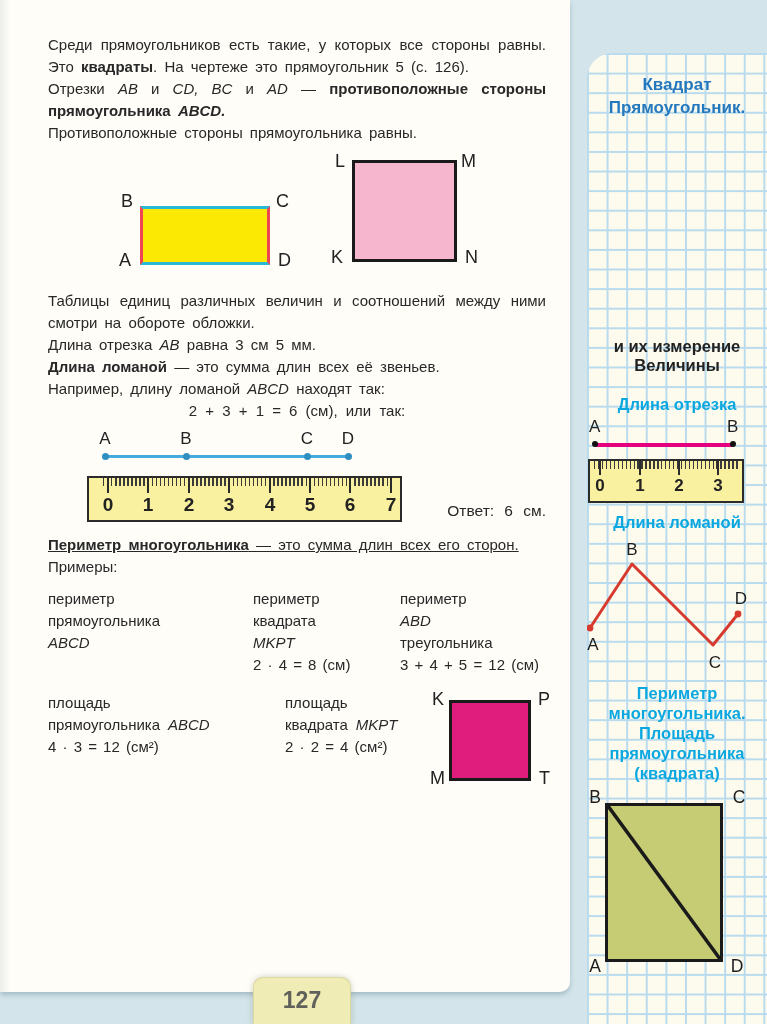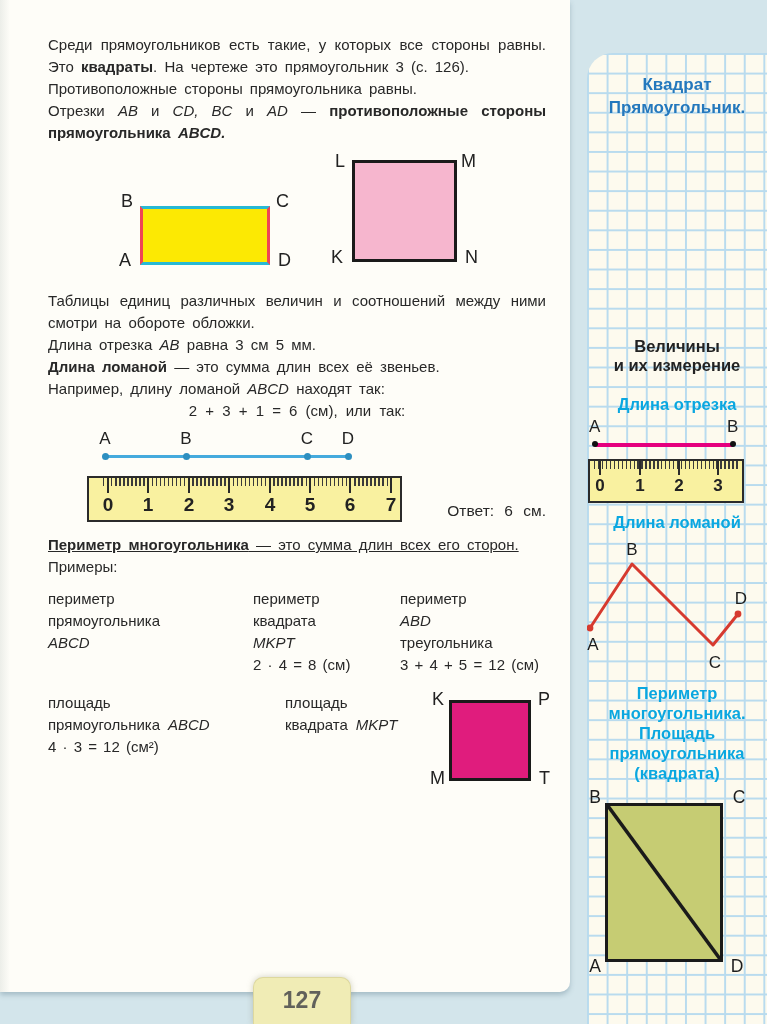--- a/index.html
+++ b/index.html
@@ -91,25 +91,25 @@
 </style>
 </head>
 <body>
 
 <div class="screen">
 
   <div class="page">
     <div class="maincol">
 
 
-      <p><span>Среди прямоугольников есть такие, у которых все стороны равны. Это </span><b>квадраты</b><span>. На чертеже это прямоугольник 3 (с. 126).</span></p>
+      <p><span>Среди прямоугольников есть такие, у которых все стороны равны. Это </span><b>квадраты</b><span>. На чертеже это прямоугольник 5 (с. 126).</span></p>
+
+      <p><span>Отрезки </span><i>AB</i><span> и </span><i>CD,</i><span> </span><i>BC</i><span> и </span><i>AD</i><span> — </span><b>противоположные стороны прямоугольника</b><span> </span><b><i>ABCD.</i></b></p>
 
       <p><span>Противоположные стороны прямоугольника равны.</span></p>
-
-      <p><span>Отрезки </span><i>AB</i><span> и </span><i>CD,</i><span> </span><i>BC</i><span> и </span><i>AD</i><span> — </span><b>противоположные стороны прямоугольника</b><span> </span><b><i>ABCD.</i></b></p>
 
       <div class="figrow1">
         <div class="shape rect1">
           <span class="vlabel" style="left:-22px;top:-16px;">B</span>
           <span class="vlabel" style="right:-22px;top:-16px;">C</span>
           <span class="vlabel" style="left:-24px;bottom:-6px;">A</span>
           <span class="vlabel" style="right:-24px;bottom:-6px;">D</span>
         </div>
         <div class="shape square1">
           <span class="vlabel" style="left:-20px;top:-10px;">L</span>
@@ -187,42 +187,43 @@
 
       <div class="area-row">
         <div class="area-col" style="left:0;width:230px;">
           <div>площадь</div>
           <div><span>прямоугольника</span><i class="nm">ABCD</i></div>
           <div class="formula">4 · 3 = 12 (см²)</div>
         </div>
         <div class="area-col" style="left:237px;width:170px;">
           <div>площадь</div>
           <div><span>квадрата</span><i class="nm">MKPT</i></div>
+          <div class="formula">2 · 2 = 4 (см²)</div>
         </div>
         <div class="shape square2">
           <span class="vlabel" style="left:-20px;top:-12px;">K</span>
           <span class="vlabel" style="right:-22px;top:-12px;">P</span>
           <span class="vlabel" style="left:-22px;bottom:-8px;">M</span>
           <span class="vlabel" style="right:-22px;bottom:-8px;">T</span>
         </div>
       </div>
 
     </div>
   </div>
 
   <div class="gridcard">
 
     <div class="sb-title">
       <div>Квадрат</div>
       <div>Прямоугольник.</div>
     </div>
 
     <div class="sb-heading">
+      <div>и их измерение</div>
       <div>Величины</div>
-      <div>и их измерение</div>
     </div>
 
     <div class="sb-sub" style="top:342px;">Длина отрезка</div>
 
     <div class="sb-seg">
       <span class="lab" style="left:2px;">A</span>
       <span class="lab" style="left:140px;">B</span>
       <div class="sl"></div>
       <span class="sb-dot" style="left:5px;"></span>
       <span class="sb-dot" style="left:143px;"></span>

